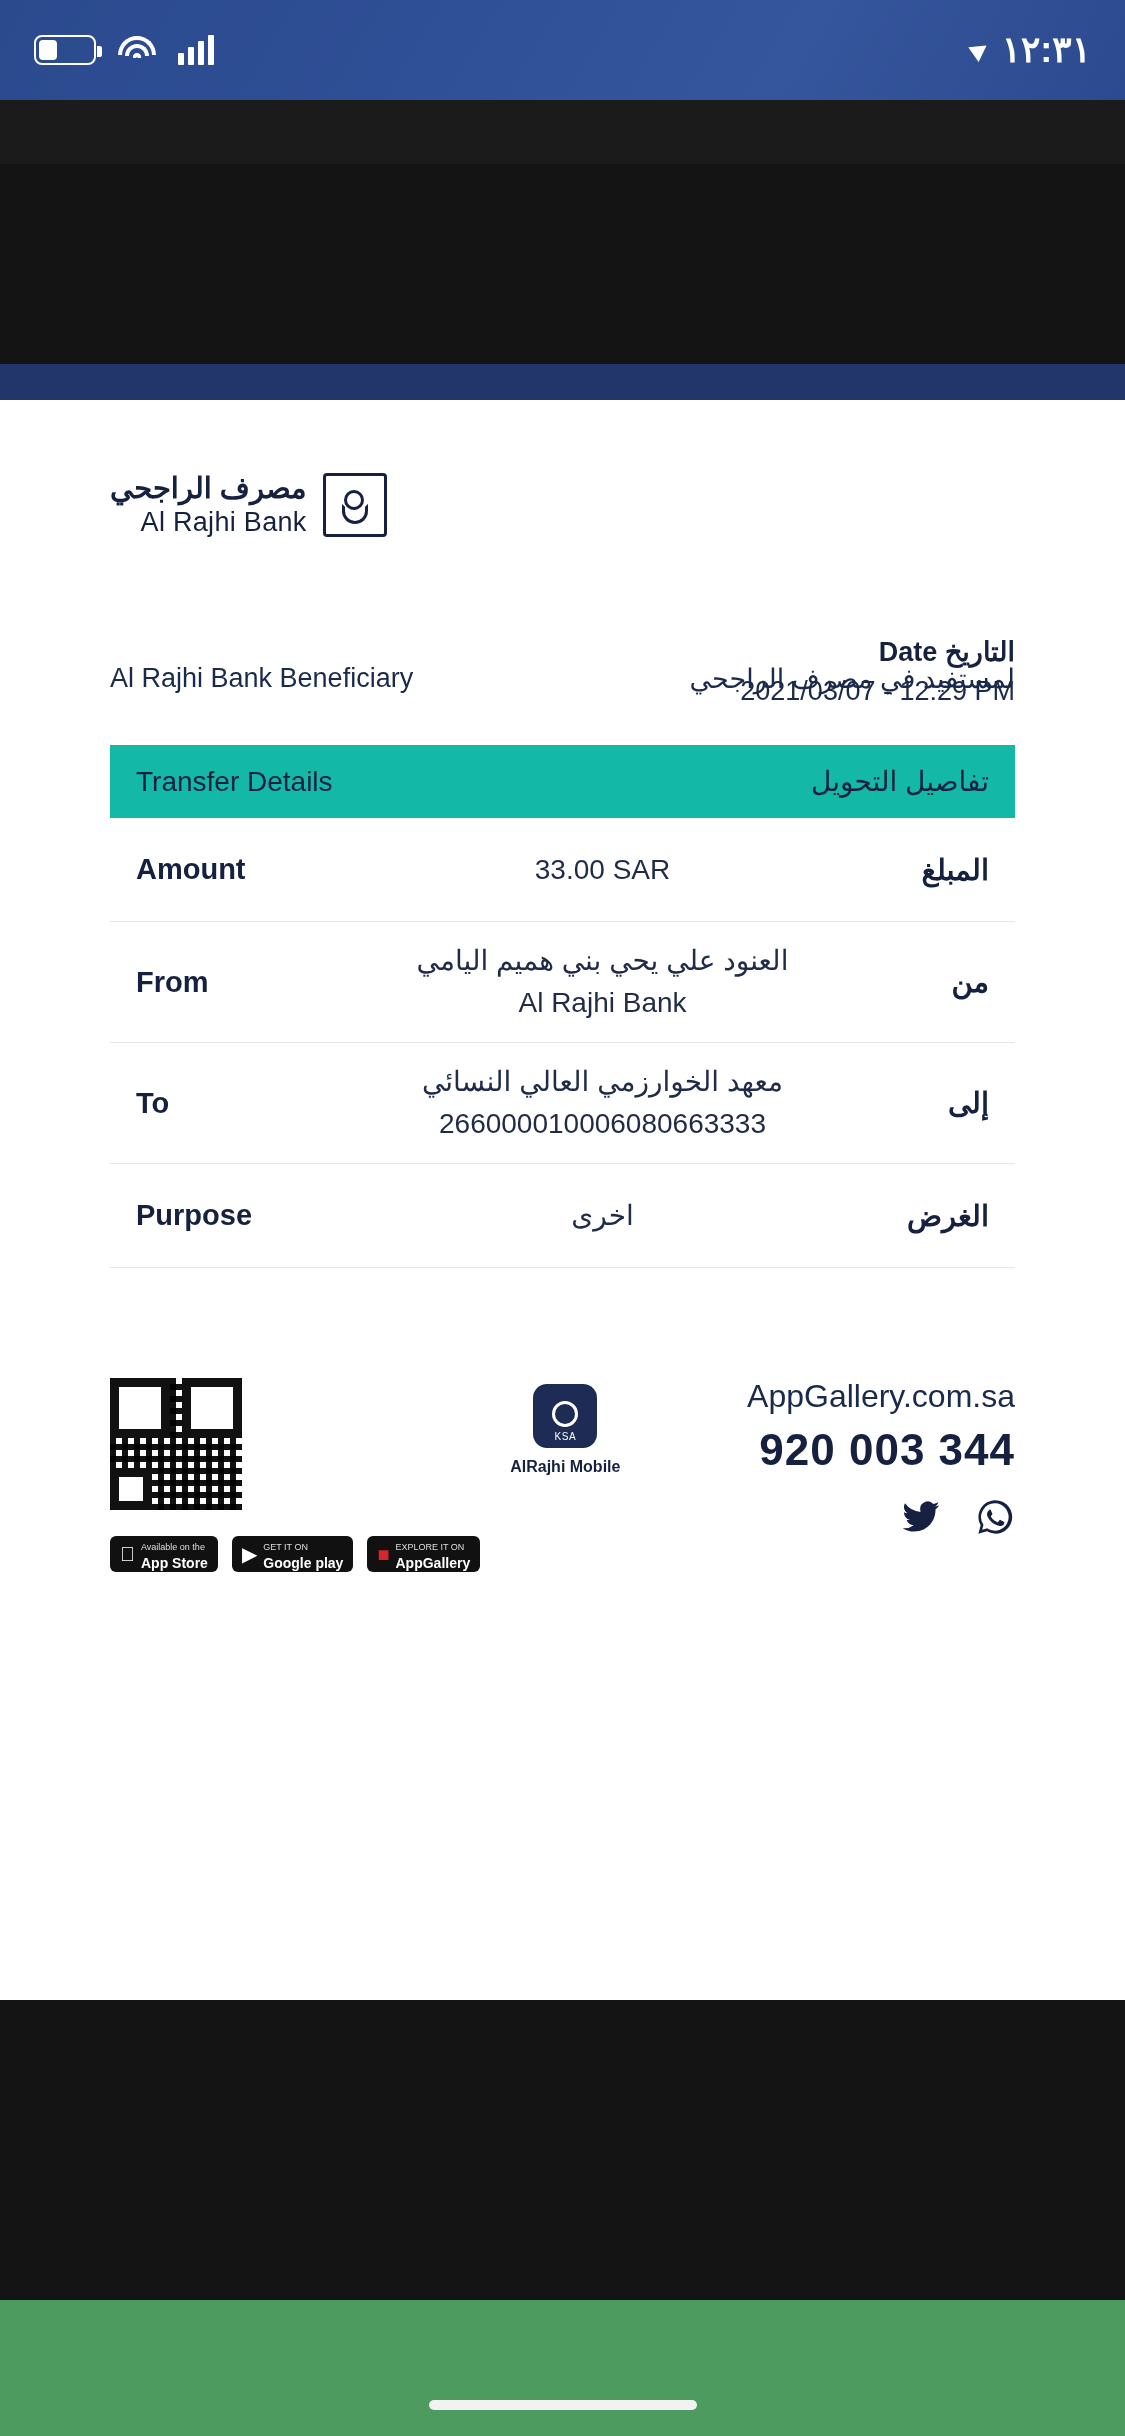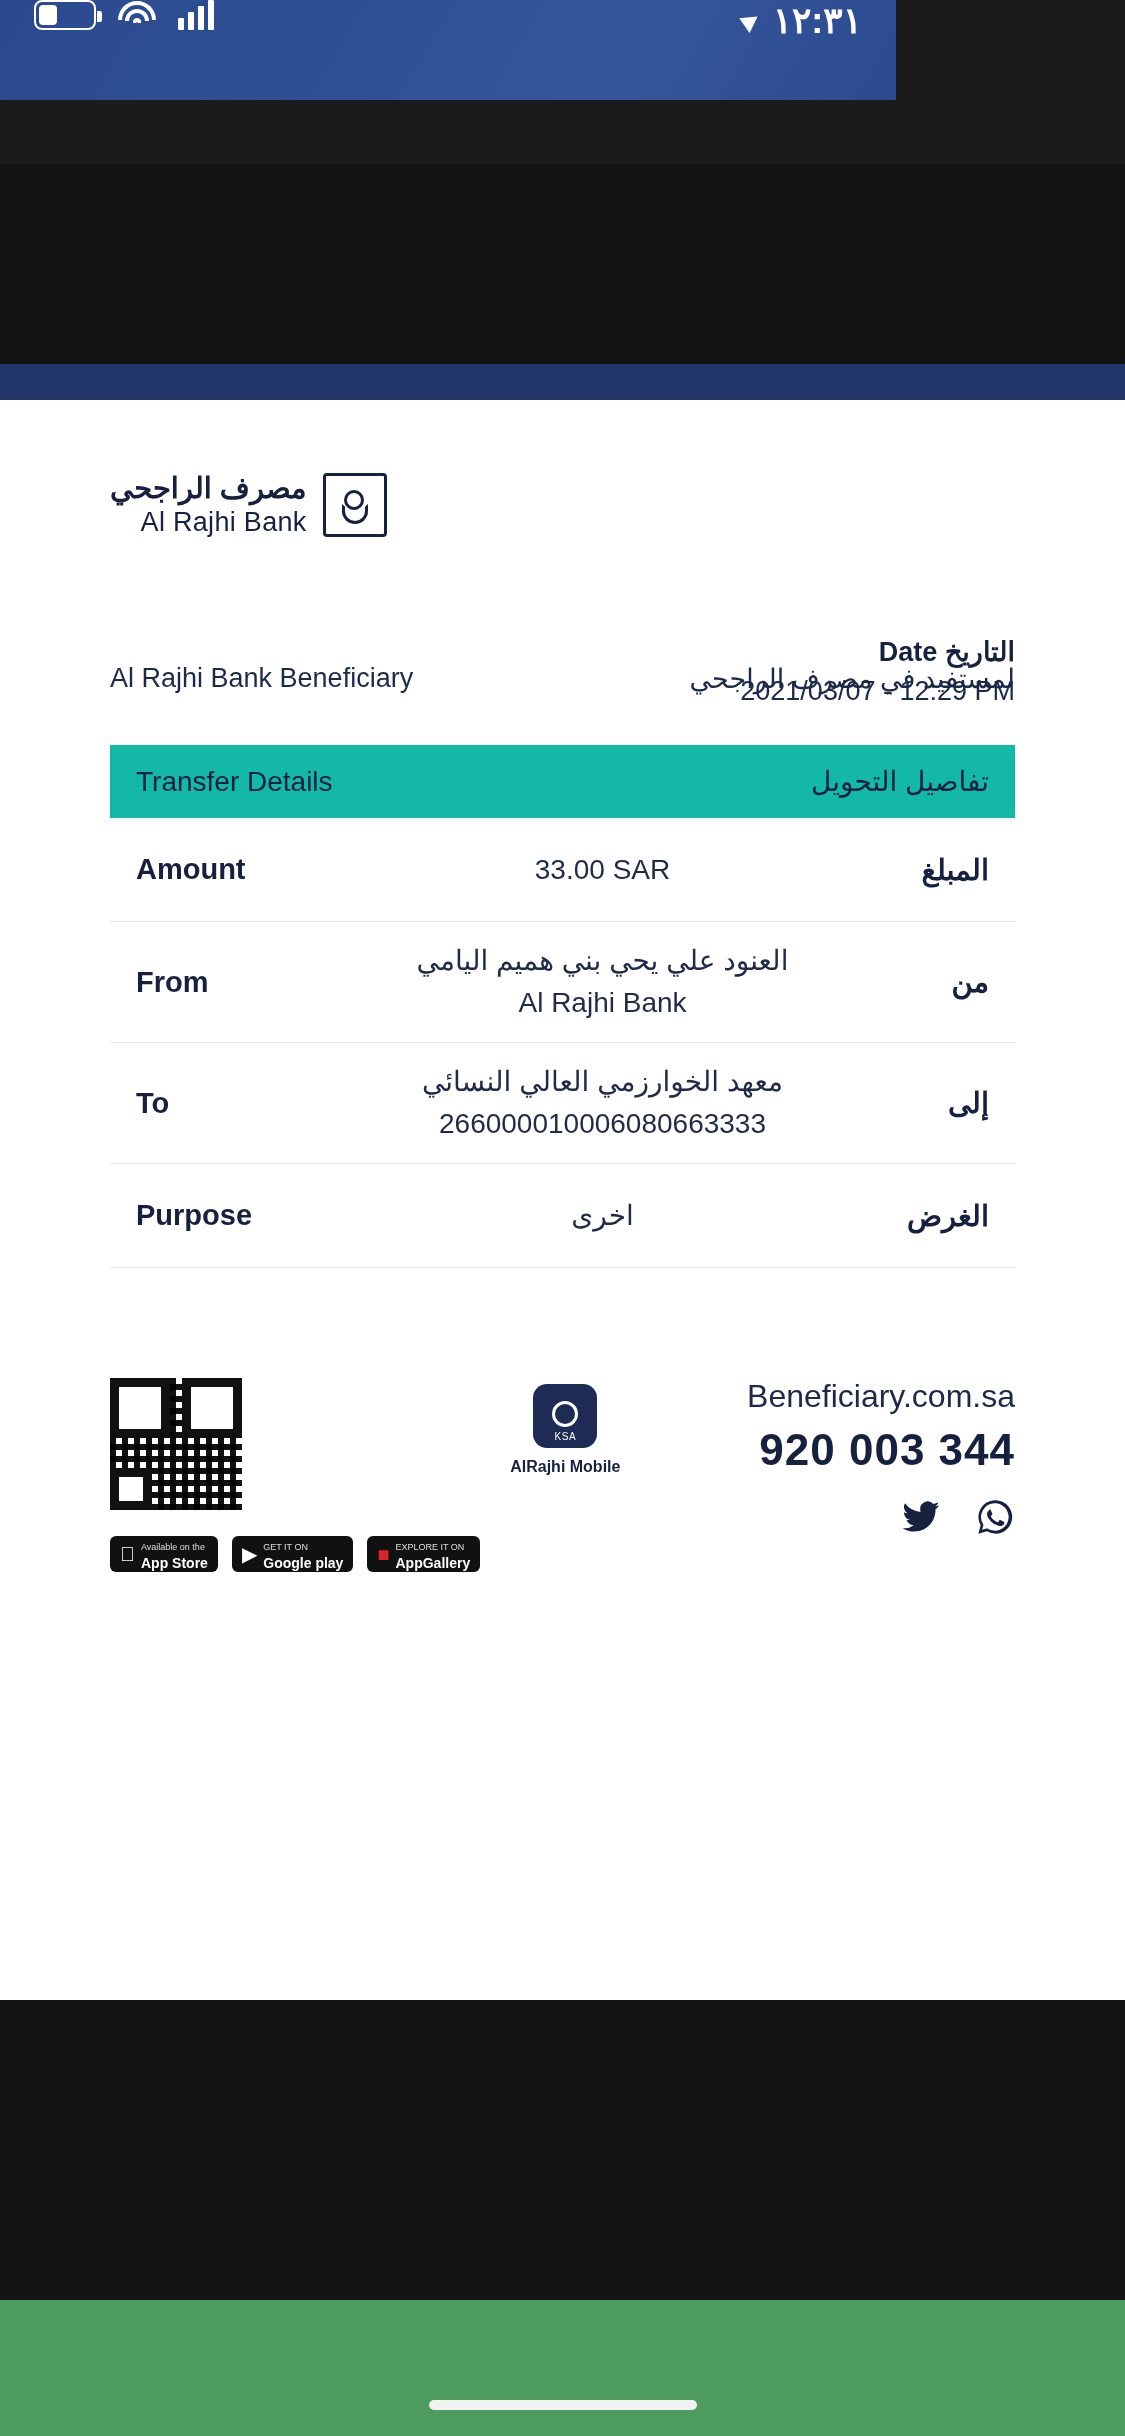--- a/index.html
+++ b/index.html
@@ -14,26 +14,26 @@
     position: relative;
     width: 1125px;
     height: 2436px;
     background: #1b1b1b;
   }
 
   
   .statusbar {
     position: absolute;
     top: 0; left: 0;
-    width: 896px;
+    width: 1125px;
     height: 100px;
     background: linear-gradient(120deg, #2b4a8e 0%, #2f4f96 40%, #35559c 70%, #2c4a8f 100%);
     color: #ffffff;
     display: flex;
-    align-items: flex-start;
+    align-items: center;
     justify-content: space-between;
     padding: 0 34px;
   }
   .status-left { display: flex; align-items: center; gap: 22px; }
   .status-right { display: flex; align-items: center; gap: 14px; }
   .battery {
     width: 62px; height: 30px;
     border: 2.5px solid #ffffff;
     border-radius: 8px;
     position: relative;
@@ -497,21 +497,21 @@
         <div class="app-block">
           <div class="app-icon">
             <div class="ring"></div>
             <span class="ksa">KSA</span>
           </div>
           <div class="app-name">AlRajhi Mobile</div>
         </div>
       </div>
 
       <div class="foot-right">
-        <div class="site">Beneficiary.com.sa</div>
+        <div class="site">AppGallery.com.sa</div>
         <div class="phone">920 003 344</div>
         <div class="socials">
           <svg class="soc" viewBox="0 0 24 24">
             <path fill="#16213f" d="M23 4.9c-.8.4-1.7.7-2.6.8 1-.6 1.7-1.5 2-2.6-.9.5-1.9.9-3 1.1A4.5 4.5 0 0 0 11.6 8c0 .4 0 .7.1 1A12.8 12.8 0 0 1 2.4 3.8a4.5 4.5 0 0 0 1.4 6 4.4 4.4 0 0 1-2-.6v.1c0 2.2 1.5 4 3.6 4.4a4.5 4.5 0 0 1-2 .1 4.5 4.5 0 0 0 4.2 3.1A9 9 0 0 1 1 18.7a12.7 12.7 0 0 0 6.9 2c8.3 0 12.8-6.9 12.8-12.8v-.6c.9-.6 1.7-1.5 2.3-2.4z"></path>
           </svg>
           <svg class="soc" viewBox="0 0 24 24">
             <path fill="#16213f" d="M12 2a10 10 0 0 0-8.6 15L2 22l5.2-1.4A10 10 0 1 0 12 2zm0 1.8a8.2 8.2 0 1 1-4.3 15.2l-.3-.2-3.1.8.8-3-.2-.3A8.2 8.2 0 0 1 12 3.8zm-3.2 4c-.2 0-.5.1-.7.4-.3.3-.9.9-.9 2.1s.9 2.4 1 2.6c.2.2 1.8 2.8 4.4 3.8 2.2.9 2.6.7 3.1.7.5 0 1.5-.6 1.7-1.2.2-.6.2-1.1.2-1.2-.1-.1-.3-.2-.6-.3-.3-.2-1.5-.8-1.8-.9-.2-.1-.4-.1-.6.1-.2.3-.6.9-.8 1.1-.1.2-.3.2-.5.1-.3-.2-1.2-.5-2.2-1.4-.8-.7-1.3-1.6-1.5-1.9-.1-.2 0-.4.1-.5l.4-.5c.1-.2.2-.3.3-.5 0-.2 0-.4-.1-.5 0-.1-.6-1.4-.8-1.9-.2-.4-.4-.4-.6-.4h-.5z"></path>
           </svg>
         </div>
       </div>

